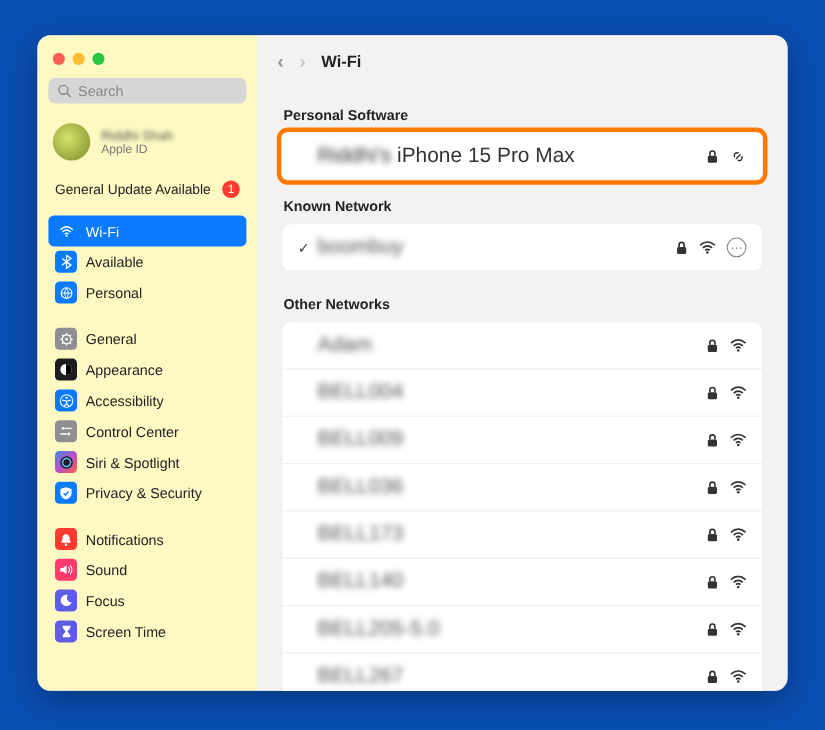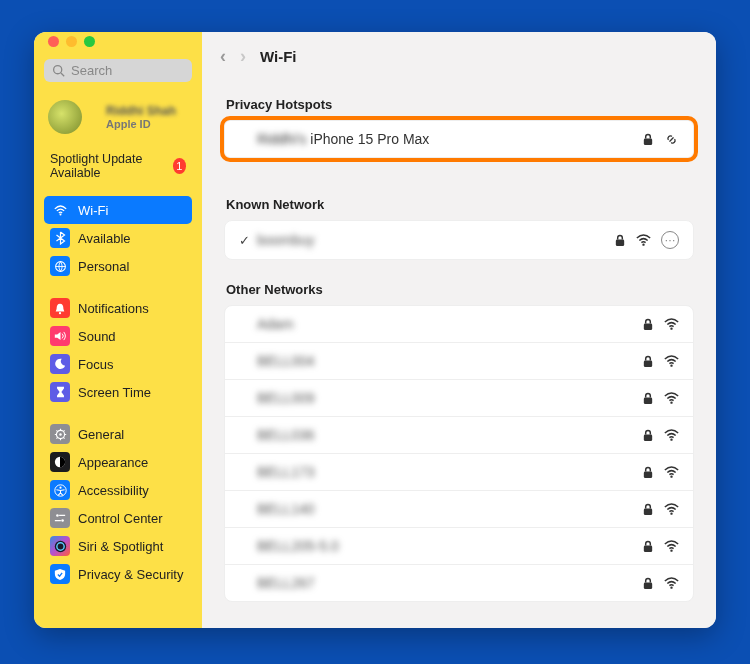--- a/index.html
+++ b/index.html
@@ -15,23 +15,23 @@
 .window {
   width: 100%;
   height: 100%;
   background: #ebebeb;
   border-radius: 12px;
   display: flex;
   overflow: hidden;
   box-shadow: 0 8px 30px rgba(0,0,0,.3);
 }
 .sidebar {
-  width: 168px;
-  background: #fde047;
-  padding: 0 10px;
+  width: 200px;
+  background: #fef9c3;
+  padding: 12px 10px;
   overflow-y: auto;
   flex-shrink: 0;
 }
 .traffic { display: flex; gap: 7px; padding: 4px 4px 12px 4px; }
 .dot { width: 11px; height: 11px; border-radius: 50%; }
 .dot.r { background: #ff5f57; }
 .dot.y { background: #febc2e; }
 .dot.g { background: #28c840; }
 .search {
   background: #d6d6d6;
@@ -39,23 +39,22 @@
   padding: 4px 8px;
   display: flex;
   align-items: center;
   gap: 6px;
   color: #888;
   margin-bottom: 14px;
 }
 .account {
   display: flex;
   align-items: center;
-  gap: 24px;
+  gap: 10px;
   padding: 4px 4px 12px 4px;
-  font-weight: bold;
 }
 .avatar {
   width: 34px; height: 34px; border-radius: 50%;
   background: radial-gradient(circle at 40% 40%, #d6e26a, #7a8b2a);
 }
 .acct-name { font-size: 12px; color: #555; filter: blur(2px); }
 .acct-sub { font-size: 11px; color: #777; }
 .update-row {
   display: flex; align-items: center; justify-content: space-between;
   font-size: 12.5px; padding: 6px 6px; margin-bottom: 10px;
@@ -97,21 +96,21 @@
   border: 1px solid #eee;
 }
 .highlight { outline: 4px solid #ff7a00; border-radius: 6px; }
 .row {
   display: flex; align-items: center;
   padding: 10px 14px;
   border-top: 1px solid #eee;
 }
 .row:first-child { border-top: none; }
 .row .lead { width: 18px; color: #444; }
-.row .name { flex: 1; font-size: 14px; color: #333; }
+.row .name { flex: 1; font-size: 19px; color: #333; }
 .row .name.blur { filter: blur(3px); color: #555; }
 .row .tail { display: flex; gap: 10px; color: #333; align-items: center; }
 .tail .circle {
   width: 18px; height: 18px; border: 1.2px solid #888; border-radius: 50%;
   display: inline-flex; align-items: center; justify-content: center; font-size: 11px; color:#888;
 }
 svg { display: block; }
 </style>
 </head>
 <body>
@@ -137,21 +136,21 @@
 
     <div class="account">
       <div class="avatar"></div>
       <div>
         <div class="acct-name">Riddhi Shah</div>
         <div class="acct-sub">Apple ID</div>
       </div>
     </div>
 
     <div class="update-row">
-      <span>Spotlight Update Available</span>
+      <span>General Update Available</span>
       <span class="badge">1</span>
     </div>
 
     <div id="nav">
         <div class="nav-group">
           <div class="nav-item sel">
             <span class="icn" style="background: rgb(10, 122, 255);">
               <svg width="13" height="13" viewBox="0 0 16 16">
                 <path d="M1 6 Q8 -1 15 6" fill="none" stroke="#fff" stroke-width="1.6"></path>
                 <path d="M3.5 8.5 Q8 4 12.5 8.5" fill="none" stroke="#fff" stroke-width="1.6"></path>
@@ -174,56 +173,20 @@
               <svg width="13" height="13" viewBox="0 0 16 16">
                 <circle cx="8" cy="8" r="6" fill="none" stroke="#fff" stroke-width="1.3"></circle>
                 <path d="M2 8 H14 M8 2 Q12 8 8 14 Q4 8 8 2" fill="none" stroke="#fff" stroke-width="1.1"></path>
               </svg>
             </span>
             <span>Personal</span>
           </div>
         </div>
         <div class="nav-group">
           <div class="nav-item">
-            <span class="icn" style="background: rgb(255, 59, 48);">
-              <svg width="12" height="13" viewBox="0 0 14 15">
-                <path d="M7 2 Q11 2 11 8 L12 11 H2 L3 8 Q3 2 7 2 Z" fill="#fff"></path>
-                <circle cx="7" cy="13" r="1.3" fill="#fff"></circle>
-              </svg>
-            </span>
-            <span>Notifications</span>
-          </div>
-          <div class="nav-item">
-            <span class="icn" style="background: rgb(255, 59, 110);">
-              <svg width="13" height="12" viewBox="0 0 16 14">
-                <path d="M1 5 H4 L8 2 V12 L4 9 H1 Z" fill="#fff"></path>
-                <path d="M10 4 Q13 7 10 10 M12 2 Q16 7 12 12" fill="none" stroke="#fff" stroke-width="1.2"></path>
-              </svg>
-            </span>
-            <span>Sound</span>
-          </div>
-          <div class="nav-item">
-            <span class="icn" style="background: rgb(94, 92, 230);">
-              <svg width="12" height="12" viewBox="0 0 14 14">
-                <path d="M9 1 A6 6 0 1 0 13 9 A5 5 0 0 1 9 1 Z" fill="#fff"></path>
-              </svg>
-            </span>
-            <span>Focus</span>
-          </div>
-          <div class="nav-item">
-            <span class="icn" style="background: rgb(94, 92, 230);">
-              <svg width="11" height="13" viewBox="0 0 12 15">
-                <path d="M2 1 H10 V3 L7 7 L10 11 V13 H2 V11 L5 7 L2 3 Z" fill="#fff"></path>
-              </svg>
-            </span>
-            <span>Screen Time</span>
-          </div>
-        </div>
-        <div class="nav-group">
-          <div class="nav-item">
             <span class="icn" style="background: rgb(142, 142, 147);">
               <svg width="13" height="13" viewBox="0 0 16 16">
                 <circle cx="8" cy="8" r="5" fill="none" stroke="#fff" stroke-width="1.4"></circle>
                 <circle cx="8" cy="8" r="1.5" fill="#fff"></circle>
                 <path d="M8 1 V3 M8 13 V15 M1 8 H3 M13 8 H15 M3 3 L4.5 4.5 M11.5 11.5 L13 13 M3 13 L4.5 11.5 M11.5 4.5 L13 3" stroke="#fff" stroke-width="1.4"></path>
               </svg>
             </span>
             <span>General</span>
           </div>
           <div class="nav-item">
@@ -268,54 +231,90 @@
           <div class="nav-item">
             <span class="icn" style="background: rgb(10, 122, 255);">
               <svg width="12" height="13" viewBox="0 0 14 15">
                 <path d="M7 1 L13 3 V7 Q13 12 7 14 Q1 12 1 7 V3 Z" fill="#fff"></path>
                 <path d="M4.5 7.5 L6.5 9.5 L9.5 5.5" fill="none" stroke="#0a7aff" stroke-width="1.5"></path>
               </svg>
             </span>
             <span>Privacy &amp; Security</span>
           </div>
         </div>
+        <div class="nav-group">
+          <div class="nav-item">
+            <span class="icn" style="background: rgb(255, 59, 48);">
+              <svg width="12" height="13" viewBox="0 0 14 15">
+                <path d="M7 2 Q11 2 11 8 L12 11 H2 L3 8 Q3 2 7 2 Z" fill="#fff"></path>
+                <circle cx="7" cy="13" r="1.3" fill="#fff"></circle>
+              </svg>
+            </span>
+            <span>Notifications</span>
+          </div>
+          <div class="nav-item">
+            <span class="icn" style="background: rgb(255, 59, 110);">
+              <svg width="13" height="12" viewBox="0 0 16 14">
+                <path d="M1 5 H4 L8 2 V12 L4 9 H1 Z" fill="#fff"></path>
+                <path d="M10 4 Q13 7 10 10 M12 2 Q16 7 12 12" fill="none" stroke="#fff" stroke-width="1.2"></path>
+              </svg>
+            </span>
+            <span>Sound</span>
+          </div>
+          <div class="nav-item">
+            <span class="icn" style="background: rgb(94, 92, 230);">
+              <svg width="12" height="12" viewBox="0 0 14 14">
+                <path d="M9 1 A6 6 0 1 0 13 9 A5 5 0 0 1 9 1 Z" fill="#fff"></path>
+              </svg>
+            </span>
+            <span>Focus</span>
+          </div>
+          <div class="nav-item">
+            <span class="icn" style="background: rgb(94, 92, 230);">
+              <svg width="11" height="13" viewBox="0 0 12 15">
+                <path d="M2 1 H10 V3 L7 7 L10 11 V13 H2 V11 L5 7 L2 3 Z" fill="#fff"></path>
+              </svg>
+            </span>
+            <span>Screen Time</span>
+          </div>
+        </div>
       </div>
   </div>
 
   <div class="main">
     <div class="titlebar">
       <span class="chev">‹</span>
       <span class="chev" style="color:#c8c8c8">›</span>
       <span class="title">Wi-Fi</span>
     </div>
 
     <div class="content">
 
-      <div class="section-h">Privacy Hotspots</div>
+      <div class="section-h">Personal Software</div>
       <div class="card highlight" id="hotspots">
           <div class="row">
             <span class="lead"></span>
             <span class="name"><span style="filter: blur(3px);">Riddhi's</span> iPhone 15 Pro Max</span>
             <span class="tail">
               <span>
                 <svg width="12" height="13" viewBox="0 0 12 14">
                   <rect x="1.5" y="6" width="9" height="7" rx="1.5" fill="#333"></rect>
                   <path d="M3.5 6 V4 a2.5 2.5 0 0 1 5 0 V6" fill="none" stroke="#333" stroke-width="1.6"></path>
                 </svg>
               </span>
               <span>
                 <svg width="15" height="15" viewBox="0 0 18 18">
                   <path d="M7 11 L11 7 M5 9 A3 3 0 0 1 9 5 M13 9 A3 3 0 0 1 9 13" fill="none" stroke="#333" stroke-width="1.6" stroke-linecap="round"></path>
                 </svg>
               </span>
             </span>
           </div>
         </div>
 
-      <div class="section-h" style="margin-top:39px">Known Network</div>
+      <div class="section-h" style="margin-top:16px">Known Network</div>
       <div class="card" id="known">
           <div class="row">
             <span class="lead">✓</span>
             <span class="name blur">boombuy</span>
             <span class="tail">
               <span>
                 <svg width="12" height="13" viewBox="0 0 12 14">
                   <rect x="1.5" y="6" width="9" height="7" rx="1.5" fill="#333"></rect>
                   <path d="M3.5 6 V4 a2.5 2.5 0 0 1 5 0 V6" fill="none" stroke="#333" stroke-width="1.6"></path>
                 </svg>

